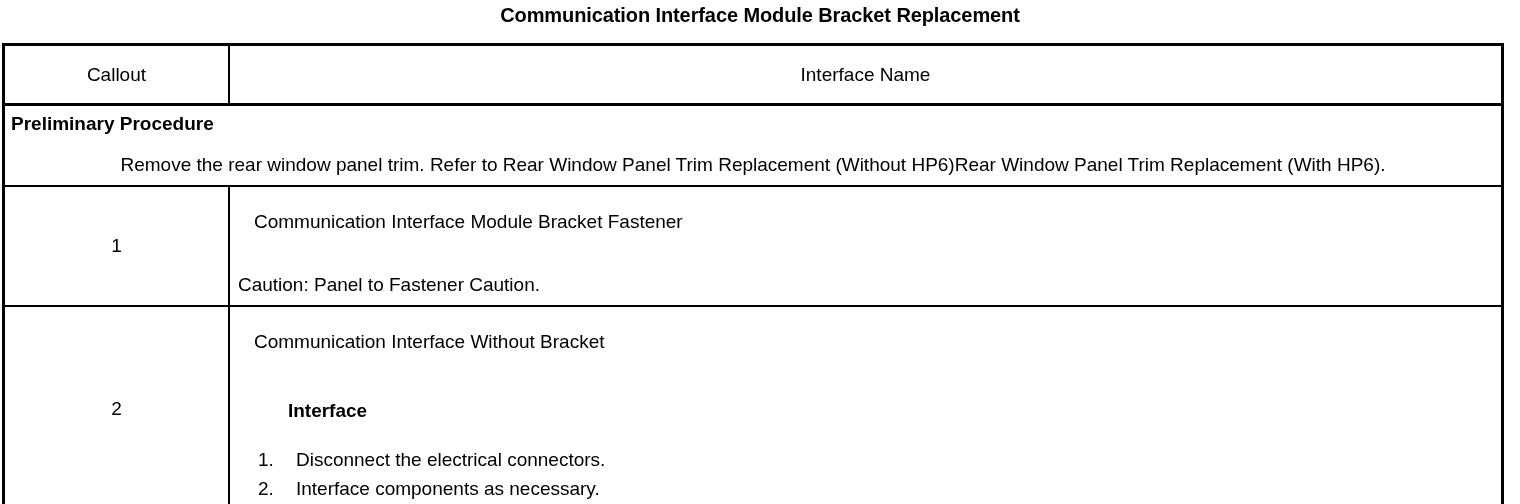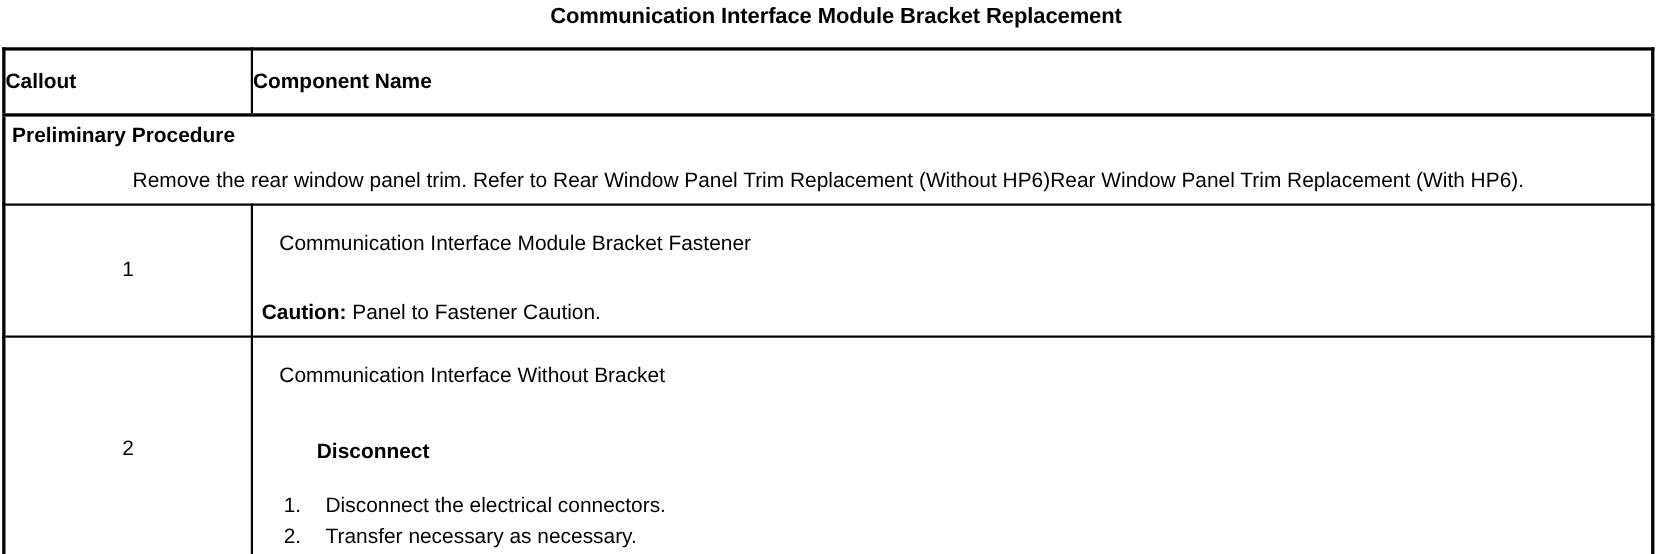--- a/index.html
+++ b/index.html
@@ -56,22 +56,22 @@
     border: 0;
     padding: 0;
     vertical-align: top;
     font-size: 19px;
     line-height: 24px;
   }
 
   
   .head-row th {
     border-bottom: 3px solid #000;
-    text-align: left;
-    font-weight: bold;
+    text-align: center;
+    font-weight: normal;
     font-size: 19px;
     height: 42px;
     padding: 8px 0 7px 0;
     vertical-align: middle;
   }
   .head-row th.th-callout {
     border-right: 2px solid #000;
   }
 
   
@@ -113,21 +113,21 @@
     line-height: 26px;
   }
 
   .caution-line {
     margin: 0;
     padding-top: 22px;
     font-size: 19px;
     line-height: 24px;
   }
   .caution-label {
-    font-weight: bold;
+    font-weight: normal;
   }
 
   .sub-heading {
     margin: 0;
     padding-top: 28px;
     padding-left: 50px;
     font-weight: bold;
     font-size: 19px;
     line-height: 24px;
   }
@@ -165,21 +165,21 @@
 
   <table class="proc-table">
     <colgroup>
       <col class="c-callout">
       <col class="c-name">
     </colgroup>
     <tbody>
 
       <tr class="head-row">
         <th class="th-callout">Callout</th>
-        <th class="th-name">Component Name</th>
+        <th class="th-name">Interface Name</th>
       </tr>
 
       <tr class="prelim-row">
         <td colspan="2">
           <p class="prelim-heading">Preliminary Procedure</p>
           <p class="prelim-body">Remove the rear window panel trim. Refer to Rear Window Panel Trim Replacement (Without HP6)Rear Window Panel Trim Replacement (With HP6).</p>
         </td>
       </tr>
 
       <tr class="item-row">
@@ -190,24 +190,24 @@
             <span class="caution-label">Caution: </span>
             <span>Panel to Fastener Caution.</span>
           </p>
         </td>
       </tr>
 
       <tr class="item-row">
         <td class="callout-cell">2</td>
         <td class="name-cell">
           <p class="comp-name">Communication Interface Without Bracket</p>
-          <p class="sub-heading">Disconnect</p>
+          <p class="sub-heading">Interface</p>
           <ol class="steps">
             <li>Disconnect the electrical connectors.</li>
-            <li>Transfer necessary as necessary.</li>
+            <li>Interface components as necessary.</li>
           </ol>
         </td>
       </tr>
 
     </tbody>
   </table>
 
 </div>
 
 </body></html>

